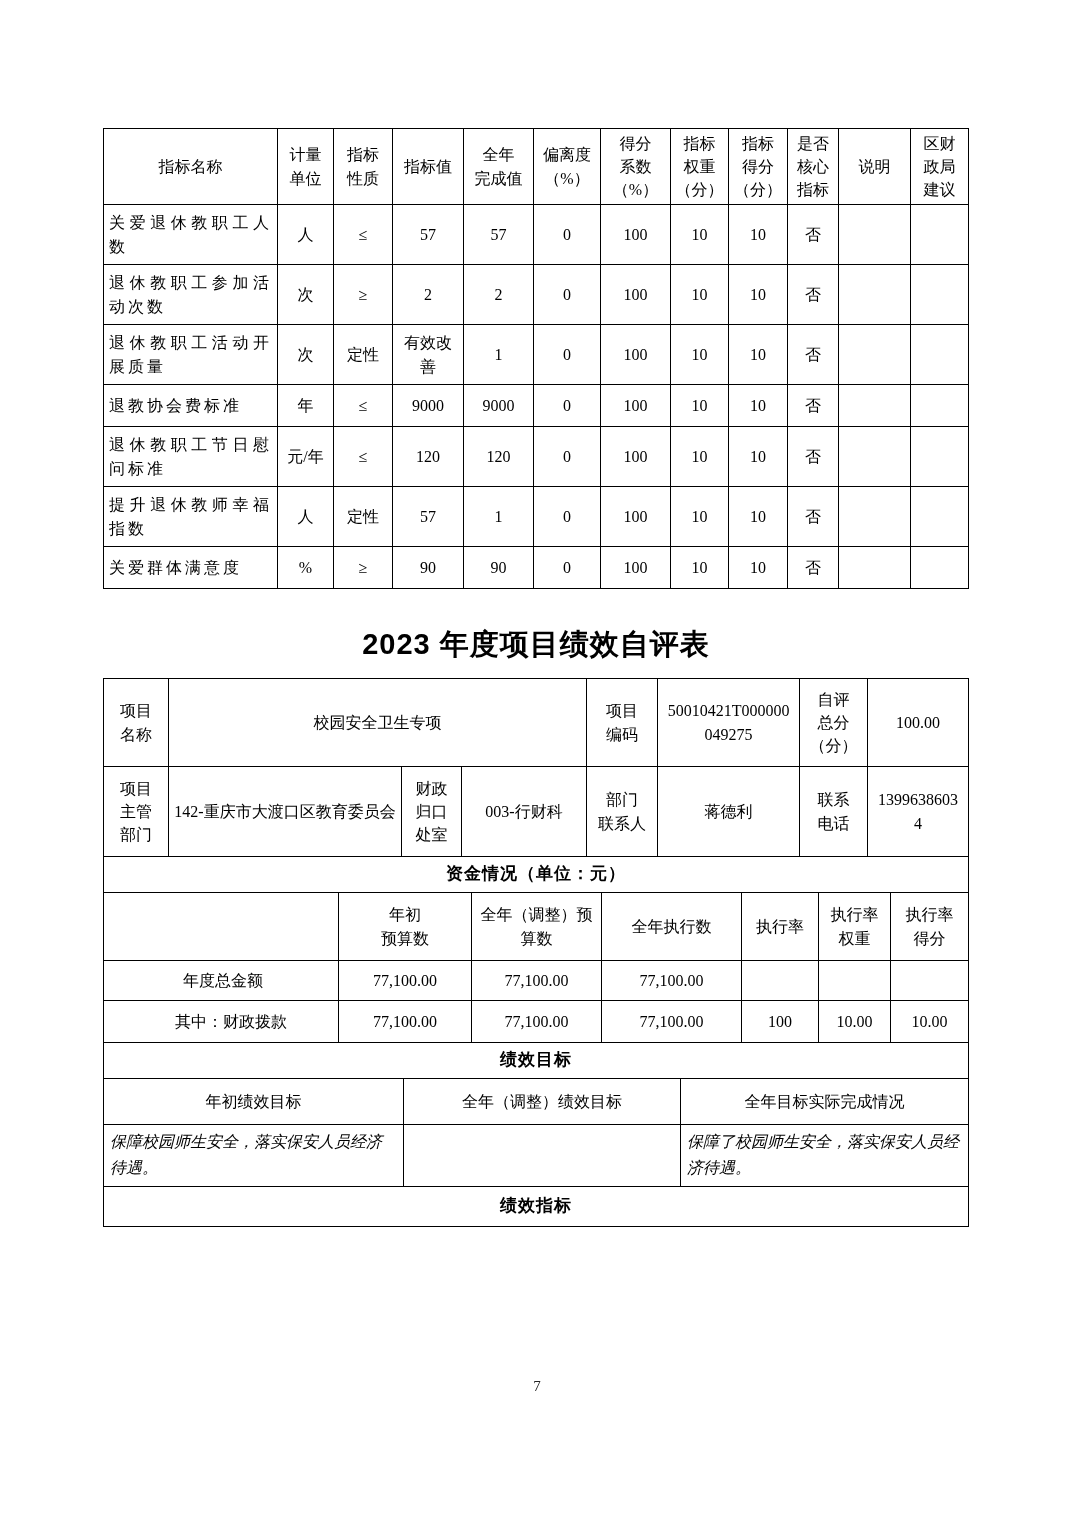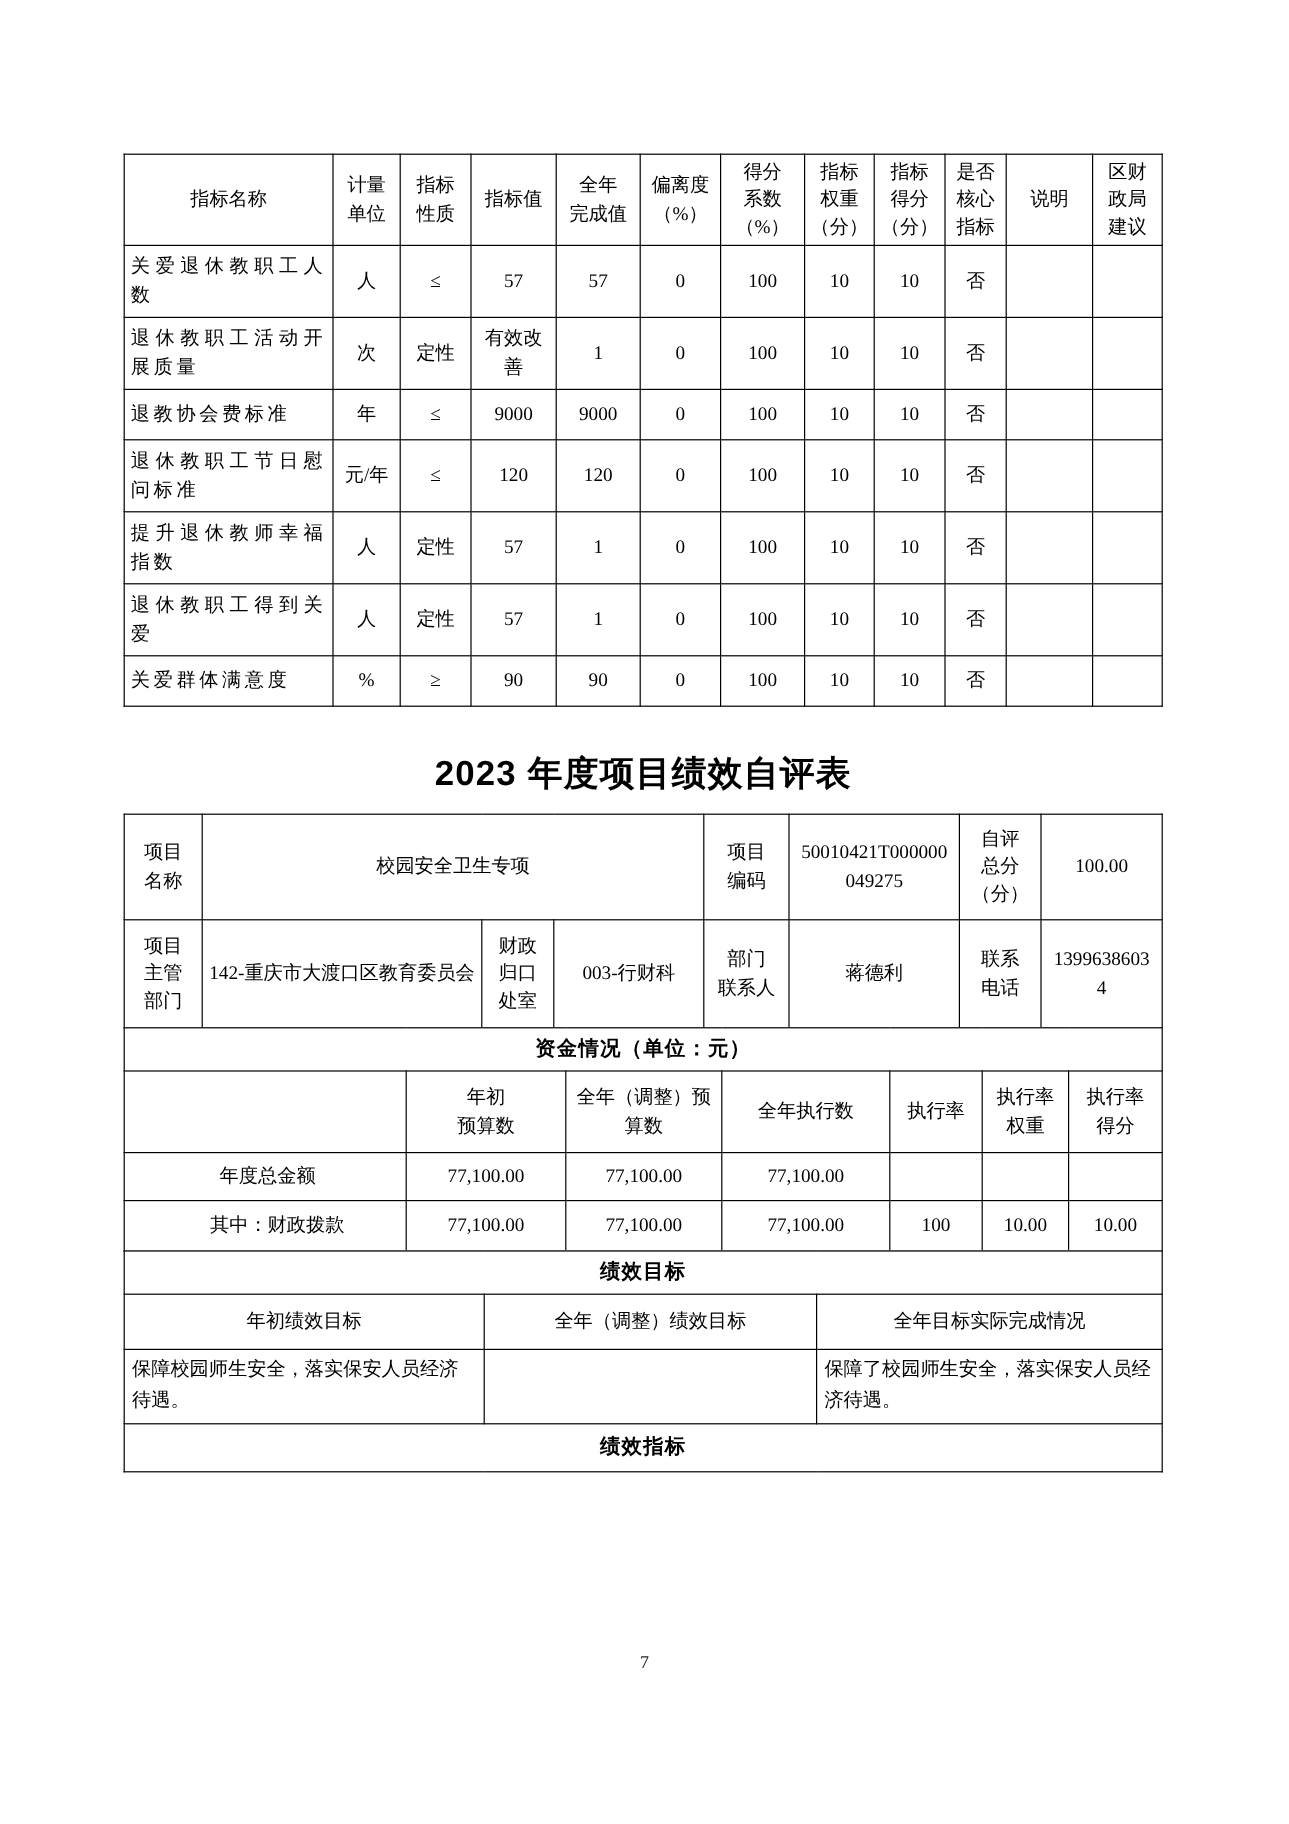--- a/index.html
+++ b/index.html
@@ -39,21 +39,21 @@
   td.sec{font-weight:700;font-size:17px;letter-spacing:1px;}
   
   #funds-table tr.r-fundhead{height:68px;font-family:Liberation Serif, serif;}
   #funds-table tr.r-fund{height:40px;}
   #funds-table tr.r-fund2{height:42px;}
   td.fund-label{text-align:center;padding-left:8px;}
   td.fund-label.indent{padding-left:24px;}
   
   #goals-table tr.r-goalhead{height:46px;margin-top:35px;}
   #goals-table tr.r-goalbody{height:60px;}
-  td.goal-cell{text-align:left;vertical-align:top;padding:4px 6px;line-height:1.65;}
+  td.goal-cell{text-align:left;vertical-align:top;padding:4px 6px;line-height:1.65;font-style:italic;}
   
   .pageno{
     position:absolute;left:0;top:1378px;width:100%;text-align:center;
     font-size:15px;color:#222;
   }
 </style>
 </head>
 <body>
 
 <div class="sheet">
@@ -110,20 +110,34 @@
           <td>57</td>
           <td>0</td>
           <td>100</td>
           <td>10</td>
           <td>10</td>
           <td>否</td>
           <td></td>
           <td></td>
         </tr>
         <tr class="ind-row">
+          <td class="c-name">退休教职工参加活动次数</td>
+          <td>次</td>
+          <td>≥</td>
+          <td>2</td>
+          <td>2</td>
+          <td>0</td>
+          <td>100</td>
+          <td>10</td>
+          <td>10</td>
+          <td>否</td>
+          <td></td>
+          <td></td>
+        </tr>
+        <tr class="ind-row">
           <td class="c-name">退休教职工活动开展质量</td>
           <td>次</td>
           <td>定性</td>
           <td>有效改善</td>
           <td>1</td>
           <td>0</td>
           <td>100</td>
           <td>10</td>
           <td>10</td>
           <td>否</td>
@@ -153,34 +167,20 @@
           <td>0</td>
           <td>100</td>
           <td>10</td>
           <td>10</td>
           <td>否</td>
           <td></td>
           <td></td>
         </tr>
         <tr class="ind-row">
           <td class="c-name">提升退休教师幸福指数</td>
-          <td>人</td>
-          <td>定性</td>
-          <td>57</td>
-          <td>1</td>
-          <td>0</td>
-          <td>100</td>
-          <td>10</td>
-          <td>10</td>
-          <td>否</td>
-          <td></td>
-          <td></td>
-        </tr>
-        <tr class="ind-row">
-          <td class="c-name">退休教职工得到关爱</td>
           <td>人</td>
           <td>定性</td>
           <td>57</td>
           <td>1</td>
           <td>0</td>
           <td>100</td>
           <td>10</td>
           <td>10</td>
           <td>否</td>
           <td></td>

